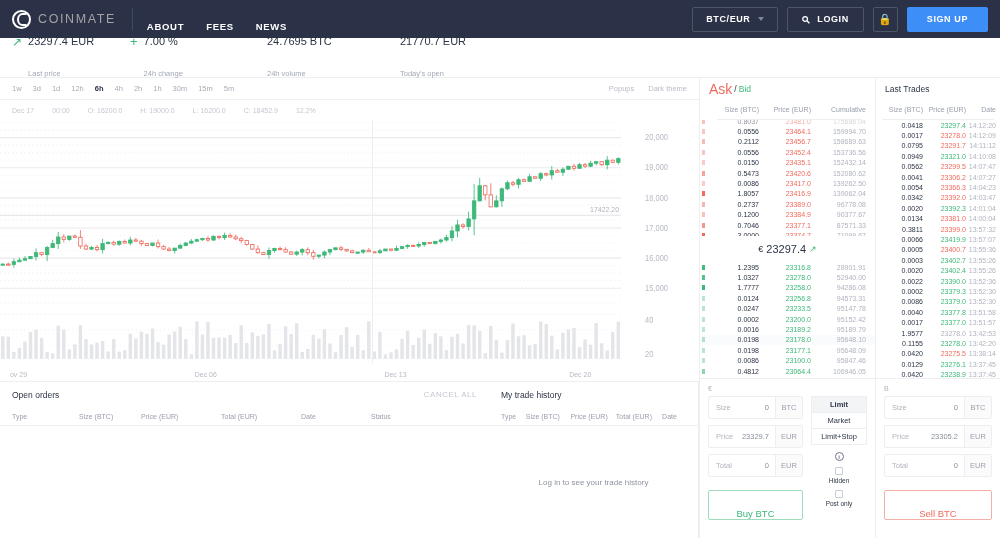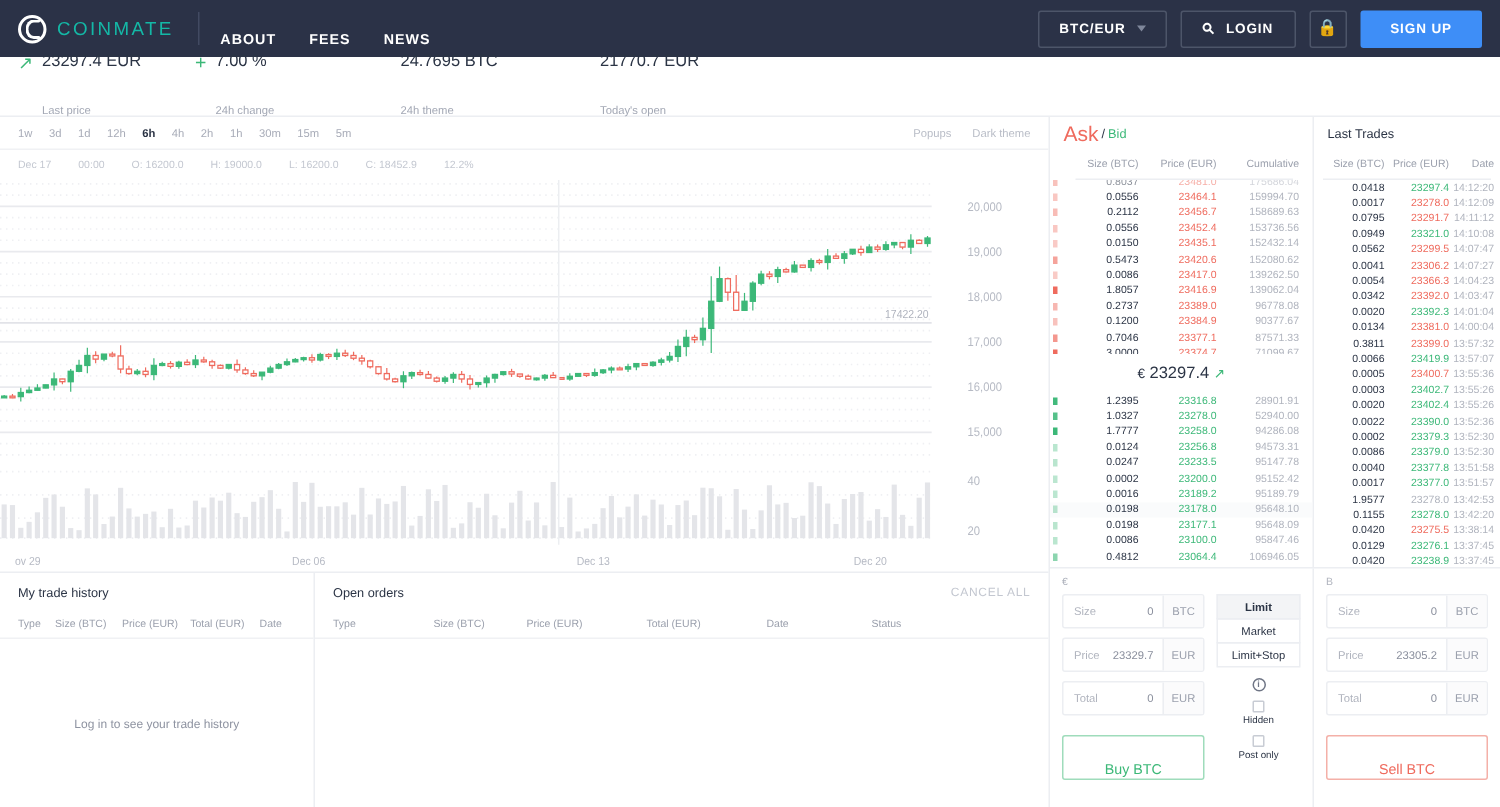--- a/index.html
+++ b/index.html
@@ -22,21 +22,21 @@
     width: 19px; height: 19px; border-radius: 50%;
     border: 2px solid #ffffff; position: relative;
     display: flex; align-items: center; justify-content: center;
   }
   .logo-c::after {
     content: ""; position: absolute; width: 7px; height: 9px;
     border: 2px solid #ffffff; border-right-color: transparent;
     border-radius: 50% 0 0 50%; left: 3px;
   }
   .brand-name {
-    color: #14b8a6; font-size: 12.5px; letter-spacing: 1.6px; font-weight: 400; text-align: right;
+    color: #a3a3a3; font-size: 12.5px; letter-spacing: 1.6px; font-weight: 400; text-align: right;
   }
   .vdiv { width: 1px; height: 22px; background: #424a62; margin: 0 14px 0 2px; }
   .nav { display: flex; gap: 22px; margin-top: 14px; }
   .nav a {
     color: #ffffff; font-size: 9.5px; font-weight: bold; letter-spacing: 0.7px;
     text-decoration: none;
   }
   .spacer { flex: 1; }
   .hdr-right { display: flex; align-items: center; gap: 9px; }
   .pair-select {
@@ -237,21 +237,21 @@
     <div class="tk tk2">
       <span class="plus">+</span>
       <div>
         <div class="tk-v">7.00 %</div>
         <div class="tk-l">24h change</div>
       </div>
     </div>
     <div class="tk tk3">
       <div>
         <div class="tk-v">24.7695 BTC</div>
-        <div class="tk-l">24h theme</div>
+        <div class="tk-l">24h volume</div>
       </div>
     </div>
     <div class="tk">
       <div>
         <div class="tk-v">21770.7 EUR</div>
         <div class="tk-l">Today's open</div>
       </div>
     </div>
   </div>
 
@@ -669,50 +669,50 @@
             <line x1="373" y1="0" x2="373" y2="219" stroke="#eceef1" stroke-width="1"></line>
             <text x="10" y="231" class="x-lab">ov 29</text>
             <text x="195" y="231" class="x-lab">Dec 06</text>
             <text x="385" y="231" class="x-lab">Dec 13</text>
             <text x="570" y="231" class="x-lab">Dec 20</text>
             <line x1="0" y1="237" x2="700" y2="237" stroke="#eceef2" stroke-width="1"></line>
           </svg>
       </div>
 
       <div class="bottom">
-        <div class="bt-panel bt-hist">
-          <div class="bt-head">
-            <span class="bt-title">My trade history</span>
-          </div>
-          <div class="bt-cols" id="hist-cols">
-              <span style="width: 31px;">Type</span>
-              <span style="width: 56px;">Size (BTC)</span>
-              <span style="width: 57px;">Price (EUR)</span>
-              <span style="width: 58px;">Total (EUR)</span>
-              <span style="width: 30px;">Date</span>
-            </div>
-          <div class="bt-empty">
-            <span>Log in to see your trade history</span>
-          </div>
-        </div>
         <div class="bt-panel bt-open">
           <div class="bt-head">
             <span class="bt-title">Open orders</span>
             <span class="cancel-all">CANCEL ALL</span>
           </div>
           <div class="bt-cols" id="open-cols">
               <span style="width: 67px;">Type</span>
               <span style="width: 62px;">Size (BTC)</span>
               <span style="width: 80px;">Price (EUR)</span>
               <span style="width: 80px;">Total (EUR)</span>
               <span style="width: 70px;">Date</span>
               <span style="width: 80px;">Status</span>
             </div>
           <div class="bt-empty"></div>
         </div>
+        <div class="bt-panel bt-hist">
+          <div class="bt-head">
+            <span class="bt-title">My trade history</span>
+          </div>
+          <div class="bt-cols" id="hist-cols">
+              <span style="width: 31px;">Type</span>
+              <span style="width: 56px;">Size (BTC)</span>
+              <span style="width: 57px;">Price (EUR)</span>
+              <span style="width: 58px;">Total (EUR)</span>
+              <span style="width: 30px;">Date</span>
+            </div>
+          <div class="bt-empty">
+            <span>Log in to see your trade history</span>
+          </div>
+        </div>
       </div>
     </div>
 
     <div class="rightcol">
       <div class="ob-row-top">
 
         <div class="book">
           <div class="pnl-head">
             <span class="ask">Ask</span>
             <span class="sl">/</span>

